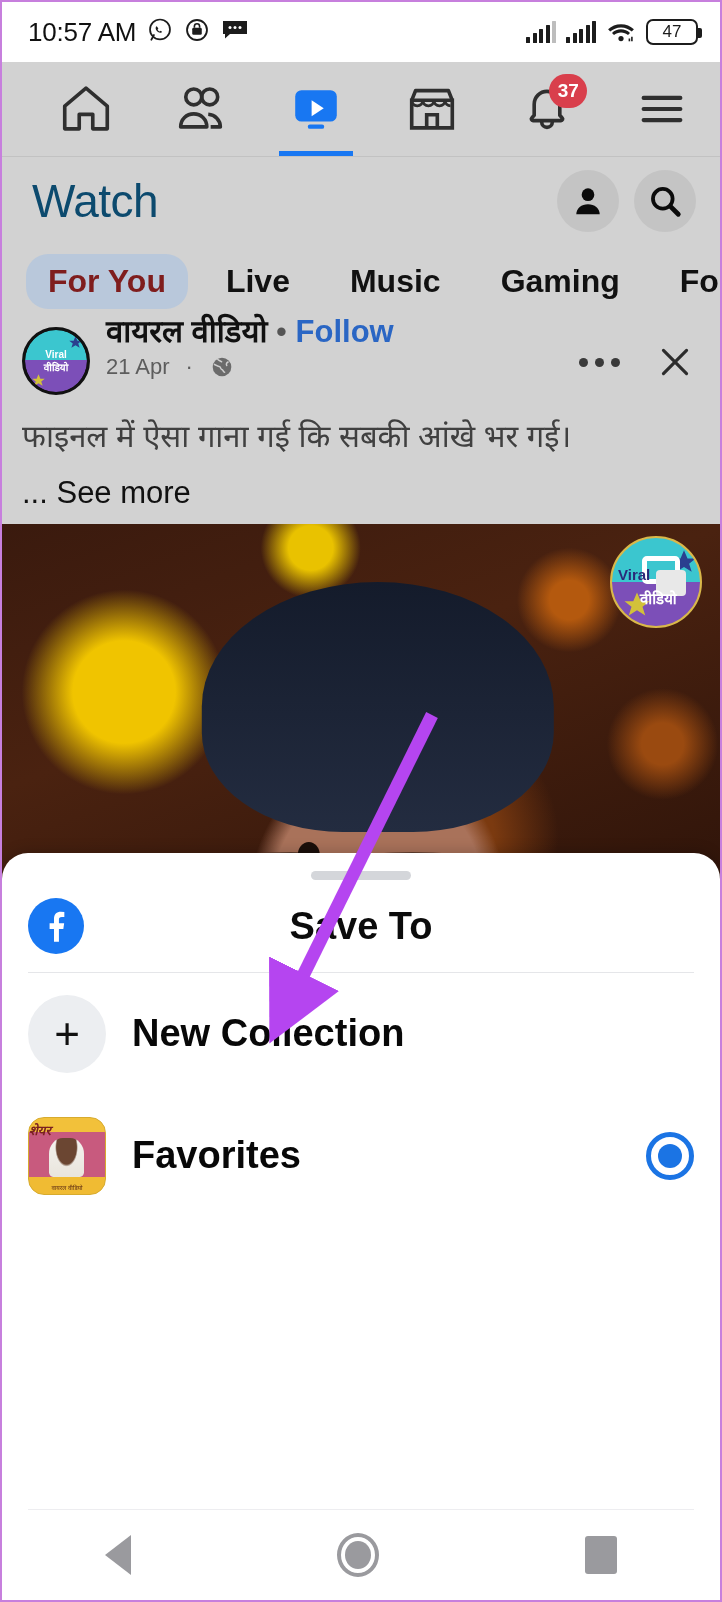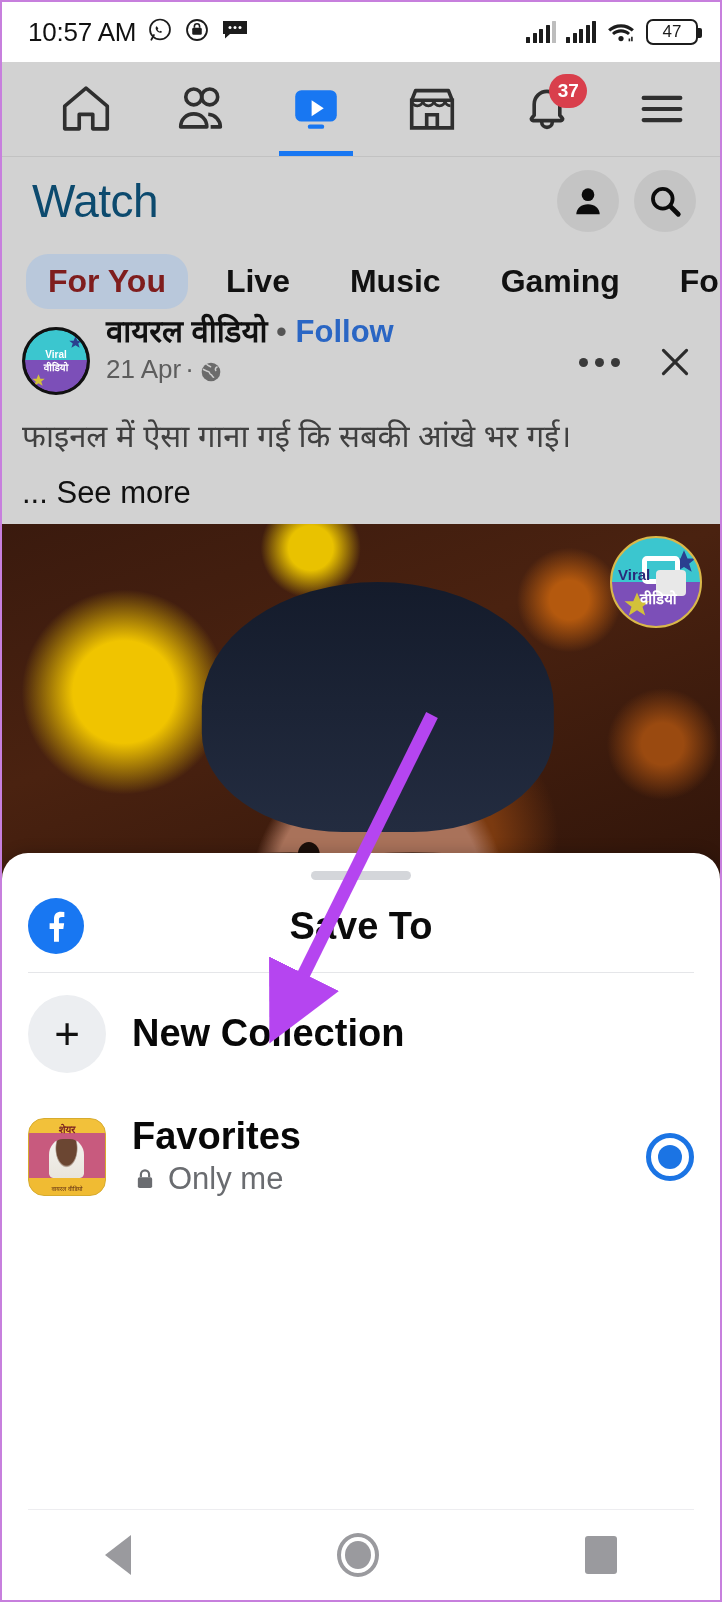--- a/index.html
+++ b/index.html
@@ -121,22 +121,22 @@
   .pfp-inner .star{position:absolute;}
   .post-meta { padding-top:0px; }
   .post-name {
     font-size:31px; font-weight:bold; color:#111;
     margin-top:-12px; line-height:1.1;
     white-space:nowrap;
   }
   .post-name .follow { color:#2a66c4; }
   .post-name .dot { color:#555; font-weight:normal; }
   .post-sub {
-    display:flex; align-items:flex-end; gap:4px;
-    font-size:26px; color:#5d5d5d; margin-top:5px;
+    display:flex; align-items:flex-end; gap:16px;
+    font-size:22px; color:#5d5d5d; margin-top:5px;
   }
   .post-tools {
     position:absolute; right:4px; top:14px;
     display:flex; align-items:center; gap:34px;
   }
   .dots { display:flex; gap:7px; }
   .dots i { width:9px; height:9px; border-radius:50%; background:#3a3a3a; display:block;}
   .post-body {
     font-size:31px; color:#404040; line-height:1.3; margin-top:22px;
     padding-right:10px;
@@ -237,22 +237,22 @@
     display:flex; align-items:center; justify-content:center;
     font-size:44px; color:#111; line-height:1;
   }
   .row-thumb {
     width:78px; height:78px; border-radius:16px; flex:none;
     background:linear-gradient(#f2c13a 0 18%, #c85a7e 18% 78%, #f0bb33 78% 100%);
     overflow:hidden; position:relative;
     border:1px solid #d7ab2e;
   }
   .row-thumb .t-top{
-    position:absolute; top:3px; left:0; right:0; text-align:center;
-    font-size:10px; color:#7a2020; font-weight:bold;
+    position:absolute; top:3px; left:0; right:0; 
+    font-size:13px; color:#7a2020; font-weight:bold;font-style:italic;
   }
   .row-thumb .t-bot{
     position:absolute; bottom:2px; left:0; right:0; text-align:center;
     font-size:6px; color:#5d2b13;
   }
   .row-thumb .t-fig{
     position:absolute; left:26%; top:26%; width:46%; height:52%;
     background:radial-gradient(ellipse at 50% 24%, #6b4632 0 40%, rgba(107,70,50,0) 46%),
                linear-gradient(#f4f2ee,#e9e5dd);
     border-radius:40% 40% 12% 12%;
@@ -513,27 +513,20 @@
     </div>
 
     <div class="row">
       <span class="row-thumb">
         <span class="t-top">शेयर</span>
         <span class="t-fig"></span>
         <span class="t-bot">वायरल वीडियो</span>
       </span>
       <div class="row-main">
         <div class="row-title">Favorites</div>
-        <div class="row-sub">
-          <svg width="26" height="28" viewBox="0 0 24 24">
-            <rect x="5.4" y="10.4" width="13.2" height="10" rx="1.6" fill="#6a6c70"></rect>
-            <path d="M8.2 10.4V7.8a3.8 3.8 0 017.6 0v2.6" fill="none" stroke="#6a6c70" stroke-width="2"></path>
-          </svg>
-          <span>Only me</span>
-        </div>
       </div>
       <span class="radio">
           <i></i>
         </span>
     </div>
 
     <div class="navsep"></div>
 
     <div class="navbar">
       <span class="nav-back"></span>

